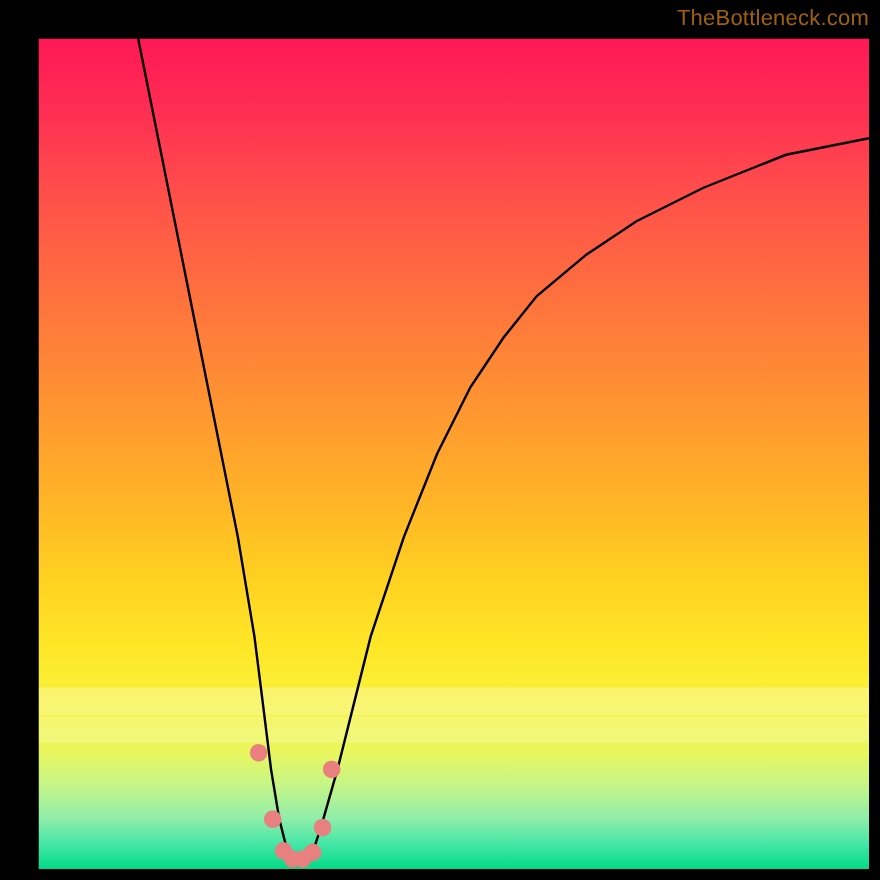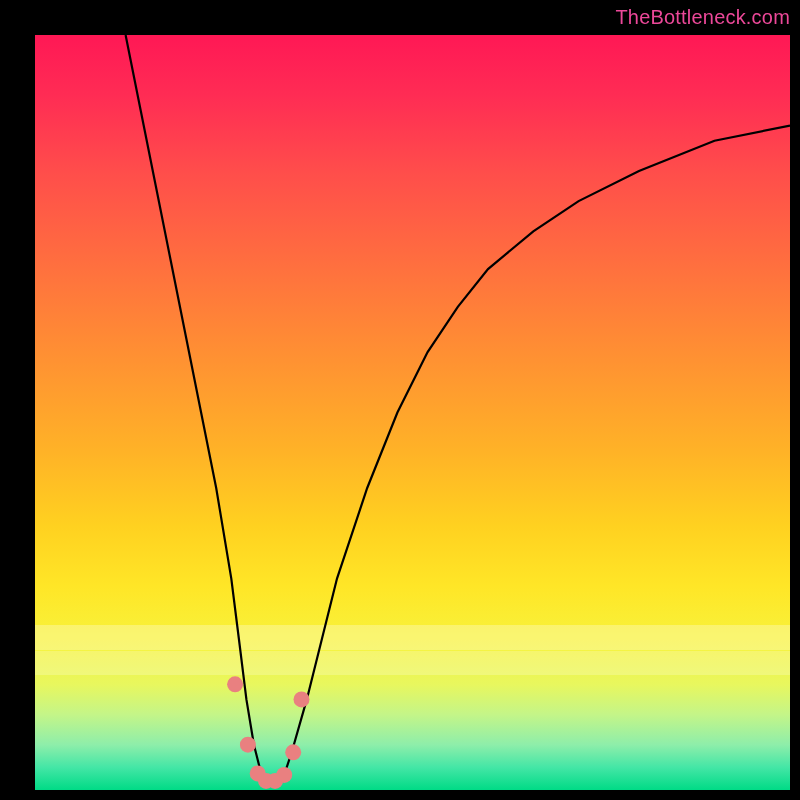--- a/index.html
+++ b/index.html
@@ -16,21 +16,21 @@
     left: 0;
     top: 0;
     width: 800px;
     height: 800px;
     background: #000;
   }
   .watermark {
     position: absolute;
     top: 6px;
     right: 10px;
-    color: #ec4899;
+    color: #a16207;
     font-size: 20px;
     font-weight: 400;
     letter-spacing: 0.2px;
     z-index: 10;
   }
   .plot {
     position: absolute;
     left: 35px;
     top: 35px;
     width: 755px;

